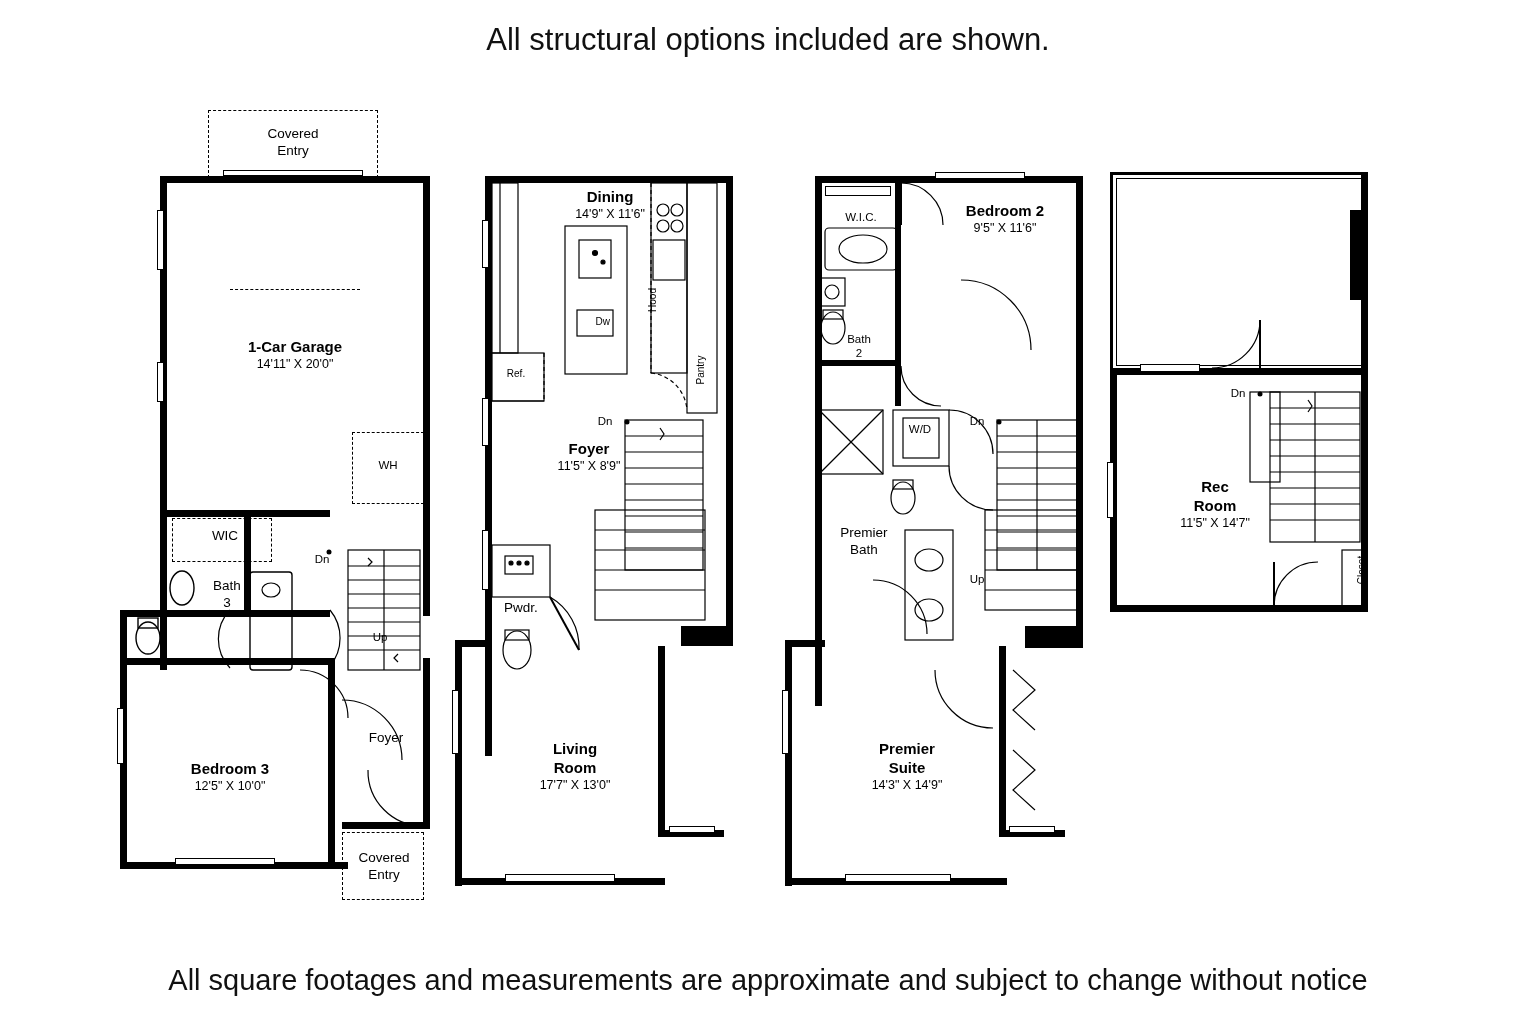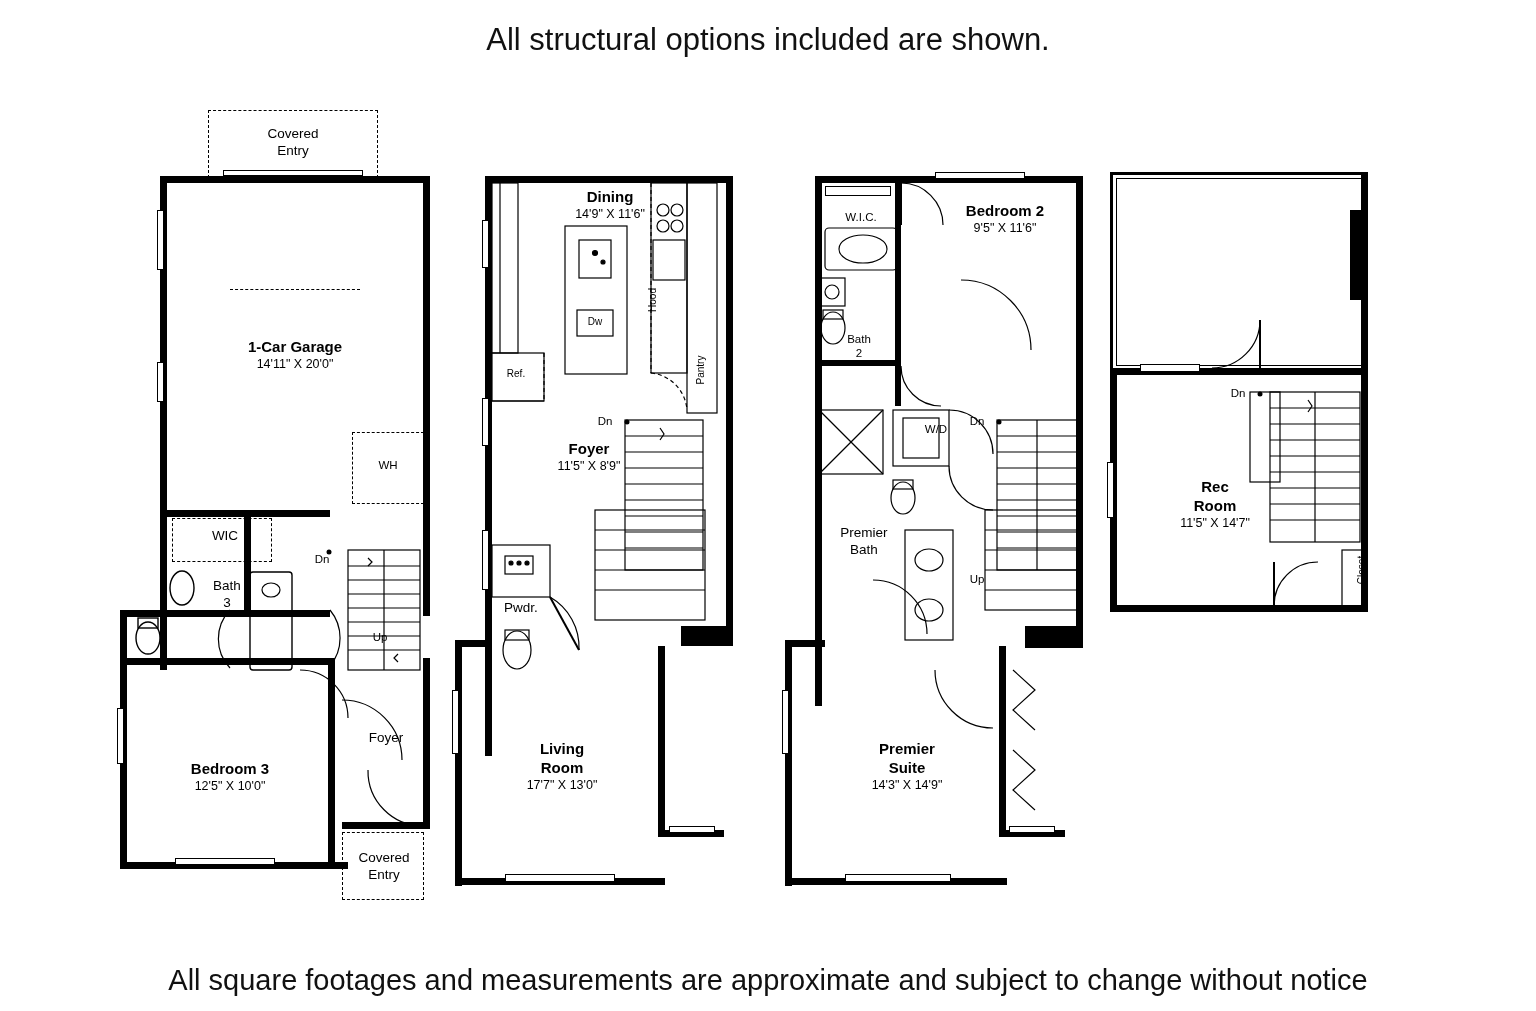--- a/index.html
+++ b/index.html
@@ -272,42 +272,42 @@
         <rect x="140" y="400" width="110" height="110" fill="none"></rect>
         <line x1="140" y1="420" x2="250" y2="420"></line>
         <line x1="140" y1="440" x2="250" y2="440"></line>
         <line x1="140" y1="460" x2="250" y2="460"></line>
         <line x1="140" y1="480" x2="250" y2="480"></line>
       </g>
       <circle cx="172" cy="312" r="2.5" fill="#000"></circle>
     </svg>
 
     <div class="lbl xs" style="left:36px; top:258px; width:50px;">Ref.</div>
-    <div class="lbl xs" style="left:125px; top:206px; width:30px;">Dw</div>
+    <div class="lbl xs" style="left:125px; top:206px; width:30px;text-align:right;">Dw</div>
     <div class="lbl xs vert" style="left:192px; top:220px; width:60px;">Hood</div>
     <div class="lbl xs vert" style="left:240px; top:290px; width:60px;">Pantry</div>
     <div class="lbl sm" style="left:130px; top:304px; width:40px;">Dn</div>
 
     <div class="lbl big" style="left:64px; top:330px; width:140px;">
       <span>Foyer</span>
       <span class="dim">11'5" X 8'9"</span>
     </div>
     <div class="lbl" style="left:36px; top:490px; width:60px;">Pwdr.</div>
 
     <div class="fill" style="left:226px; top:516px; width:52px; height:20px;"></div>
     <div class="w" style="left:0px; top:530px; width:7px; height:246px;"></div>
     <div class="w" style="left:0px; top:530px; width:37px; height:7px;"></div>
     <div class="w" style="left:203px; top:536px; width:7px; height:190px;"></div>
     <div class="w" style="left:0px; top:768px; width:210px; height:7px;"></div>
     <div class="w" style="left:203px; top:720px; width:66px; height:7px;"></div>
     <div class="thinbox" style="left:-3px; top:580px; width:7px; height:64px; background:#fff;"></div>
     <div class="thinbox" style="left:50px; top:764px; width:110px; height:8px; background:#fff;"></div>
     <div class="thinbox" style="left:214px; top:716px; width:46px; height:7px; background:#fff;"></div>
 
-    <div class="lbl big" style="left:27px; top:630px; width:160px;">
+    <div class="lbl big" style="left:40px; top:630px; width:160px;">
       <span>Living</span><br><span>Room</span>
       <span class="dim">17'7" X 13'0"</span>
     </div>
   </div>
 
   <div class="plan" style="left:785px; top:0px; width:310px; height:800px;">
 
     <div class="w" style="left:30px; top:66px; width:268px; height:7px;"></div>
     <div class="w" style="left:30px; top:66px; width:7px; height:530px;"></div>
     <div class="w" style="left:291px; top:66px; width:7px; height:450px;"></div>
@@ -377,21 +377,21 @@
         <line x1="200" y1="440" x2="292" y2="440"></line>
         <line x1="200" y1="460" x2="292" y2="460"></line>
         <line x1="200" y1="480" x2="292" y2="480"></line>
 
         <path d="M228 560 L 250 580 L 228 600 L 250 620"></path>
         <path d="M228 640 L 250 660 L 228 680 L 250 700"></path>
       </g>
       <circle cx="214" cy="312" r="2.5" fill="#000"></circle>
     </svg>
 
-    <div class="lbl sm" style="left:108px; top:312px; width:54px;padding-left:16px;">W/D</div>
+    <div class="lbl sm" style="left:108px; top:312px; width:54px;">W/D</div>
     <div class="lbl sm" style="left:172px; top:304px; width:40px;">Dn</div>
     <div class="lbl sm" style="left:172px; top:462px; width:40px;">Up</div>
 
     <div class="lbl" style="left:36px; top:415px; width:86px;">
       <span>Premier</span><br><span>Bath</span>
     </div>
 
     <div class="fill" style="left:240px; top:516px; width:58px; height:22px;"></div>
     <div class="w" style="left:0px; top:530px; width:7px; height:246px;"></div>
     <div class="w" style="left:0px; top:530px; width:40px; height:7px;"></div>

